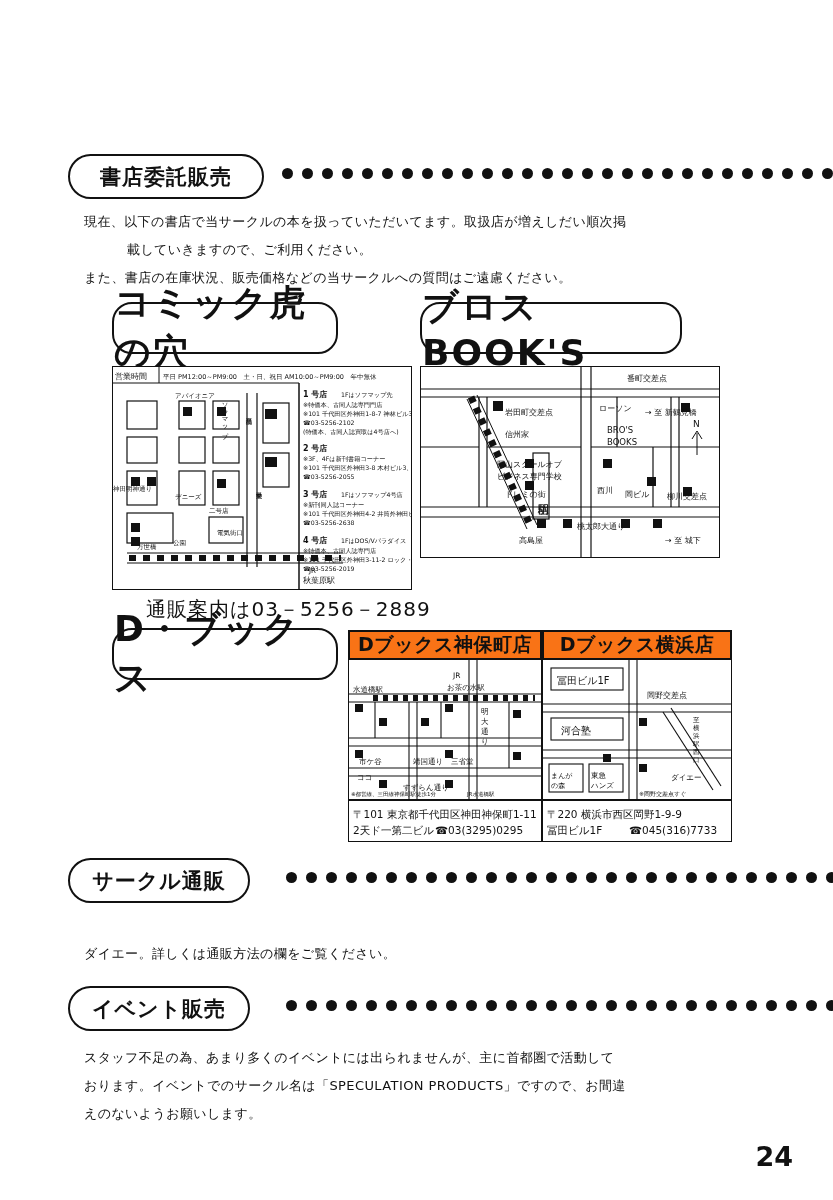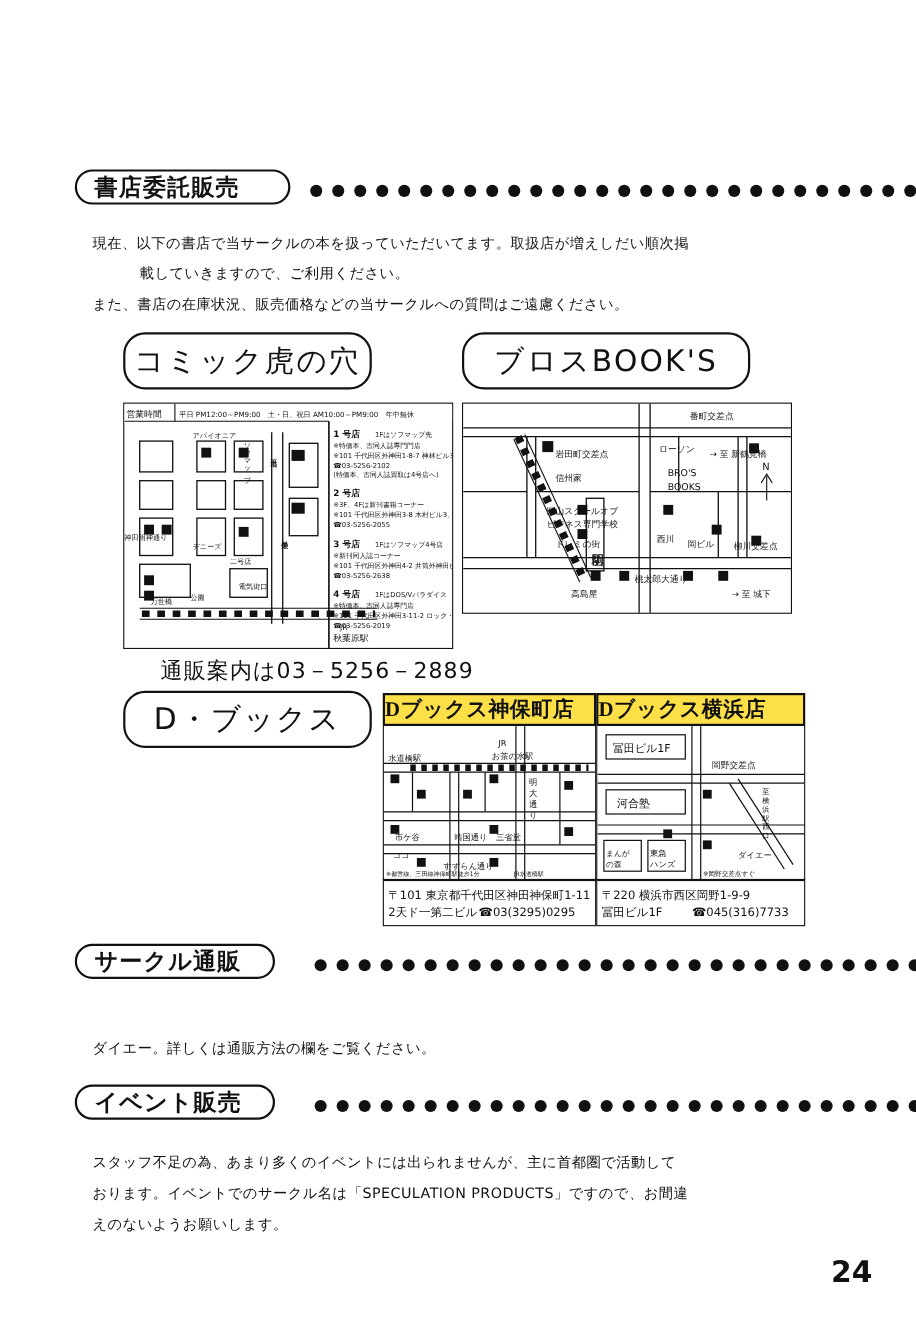--- a/index.html
+++ b/index.html
@@ -8,32 +8,32 @@
 
   
   .banner{position:absolute;left:190px;top:62px;width:400px;height:66px;display:flex;align-items:stretch;}
   .banner .fan{width:46px;position:relative;overflow:hidden;}
   .banner .fan svg{position:absolute;left:0;top:0;}
   .banner .box{flex:1;border:3px solid #111;box-sizing:border-box;display:flex;align-items:center;justify-content:center;position:relative;}
   .banner .box:after{content:"";position:absolute;left:4px;top:4px;right:4px;bottom:4px;border:1px solid #111;}
   .banner .box span{font-size:27px;font-weight:bold;letter-spacing:13px;text-indent:13px;z-index:2;}
 
   
-  .pill{position:absolute;border:2.5px solid #111;border-radius:24px;height:32px;display:flex;align-items:center;justify-content:flex-start;padding:0 16px;box-sizing:border-box;background:#fff;}
+  .pill{position:absolute;border:2.5px solid #111;border-radius:24px;height:45px;display:flex;align-items:center;justify-content:center;padding:0 16px;box-sizing:border-box;background:#fff;}
   .pill span{font-size:21px;font-weight:bold;letter-spacing:1px;}
   .dots{position:absolute;display:flex;align-items:center;gap:9px;}
   .dots i{display:block;width:11px;height:11px;border-radius:50%;background:#111;}
 
   
   .para{position:absolute;font-size:13px;line-height:28px;letter-spacing:.4px;}
 
   
   .shopbox{position:absolute;border:2.5px solid #111;border-radius:20px;display:flex;align-items:center;justify-content:center;background:#fff;box-sizing:border-box;}
-  .shopbox span{font-size:27px;font-weight:normal;letter-spacing:2px;}
-  .sqbox{position:absolute;border:2px solid #111;display:flex;align-items:center;background:#fde047;box-sizing:border-box;font-family:Liberation Serif, serif;}
+  .shopbox span{font-size:36px;font-weight:bold;letter-spacing:2px;}
+  .sqbox{position:absolute;border:2px solid #111;display:flex;align-items:center;justify-content:center;background:#f97316;box-sizing:border-box;}
   .sqbox span{font-size:19px;font-weight:bold;letter-spacing:.5px;}
 
   
   .mapframe{position:absolute;border:1.5px solid #111;background:#fff;box-sizing:border-box;overflow:hidden;}
   .mapframe svg{display:block;}
 
   .tel{position:absolute;font-size:20px;letter-spacing:1px;}
   .pageno{position:absolute;right:40px;bottom:28px;font-size:27px;font-weight:bold;}
 
   .addr{position:absolute;font-size:10.5px;line-height:14px;}

